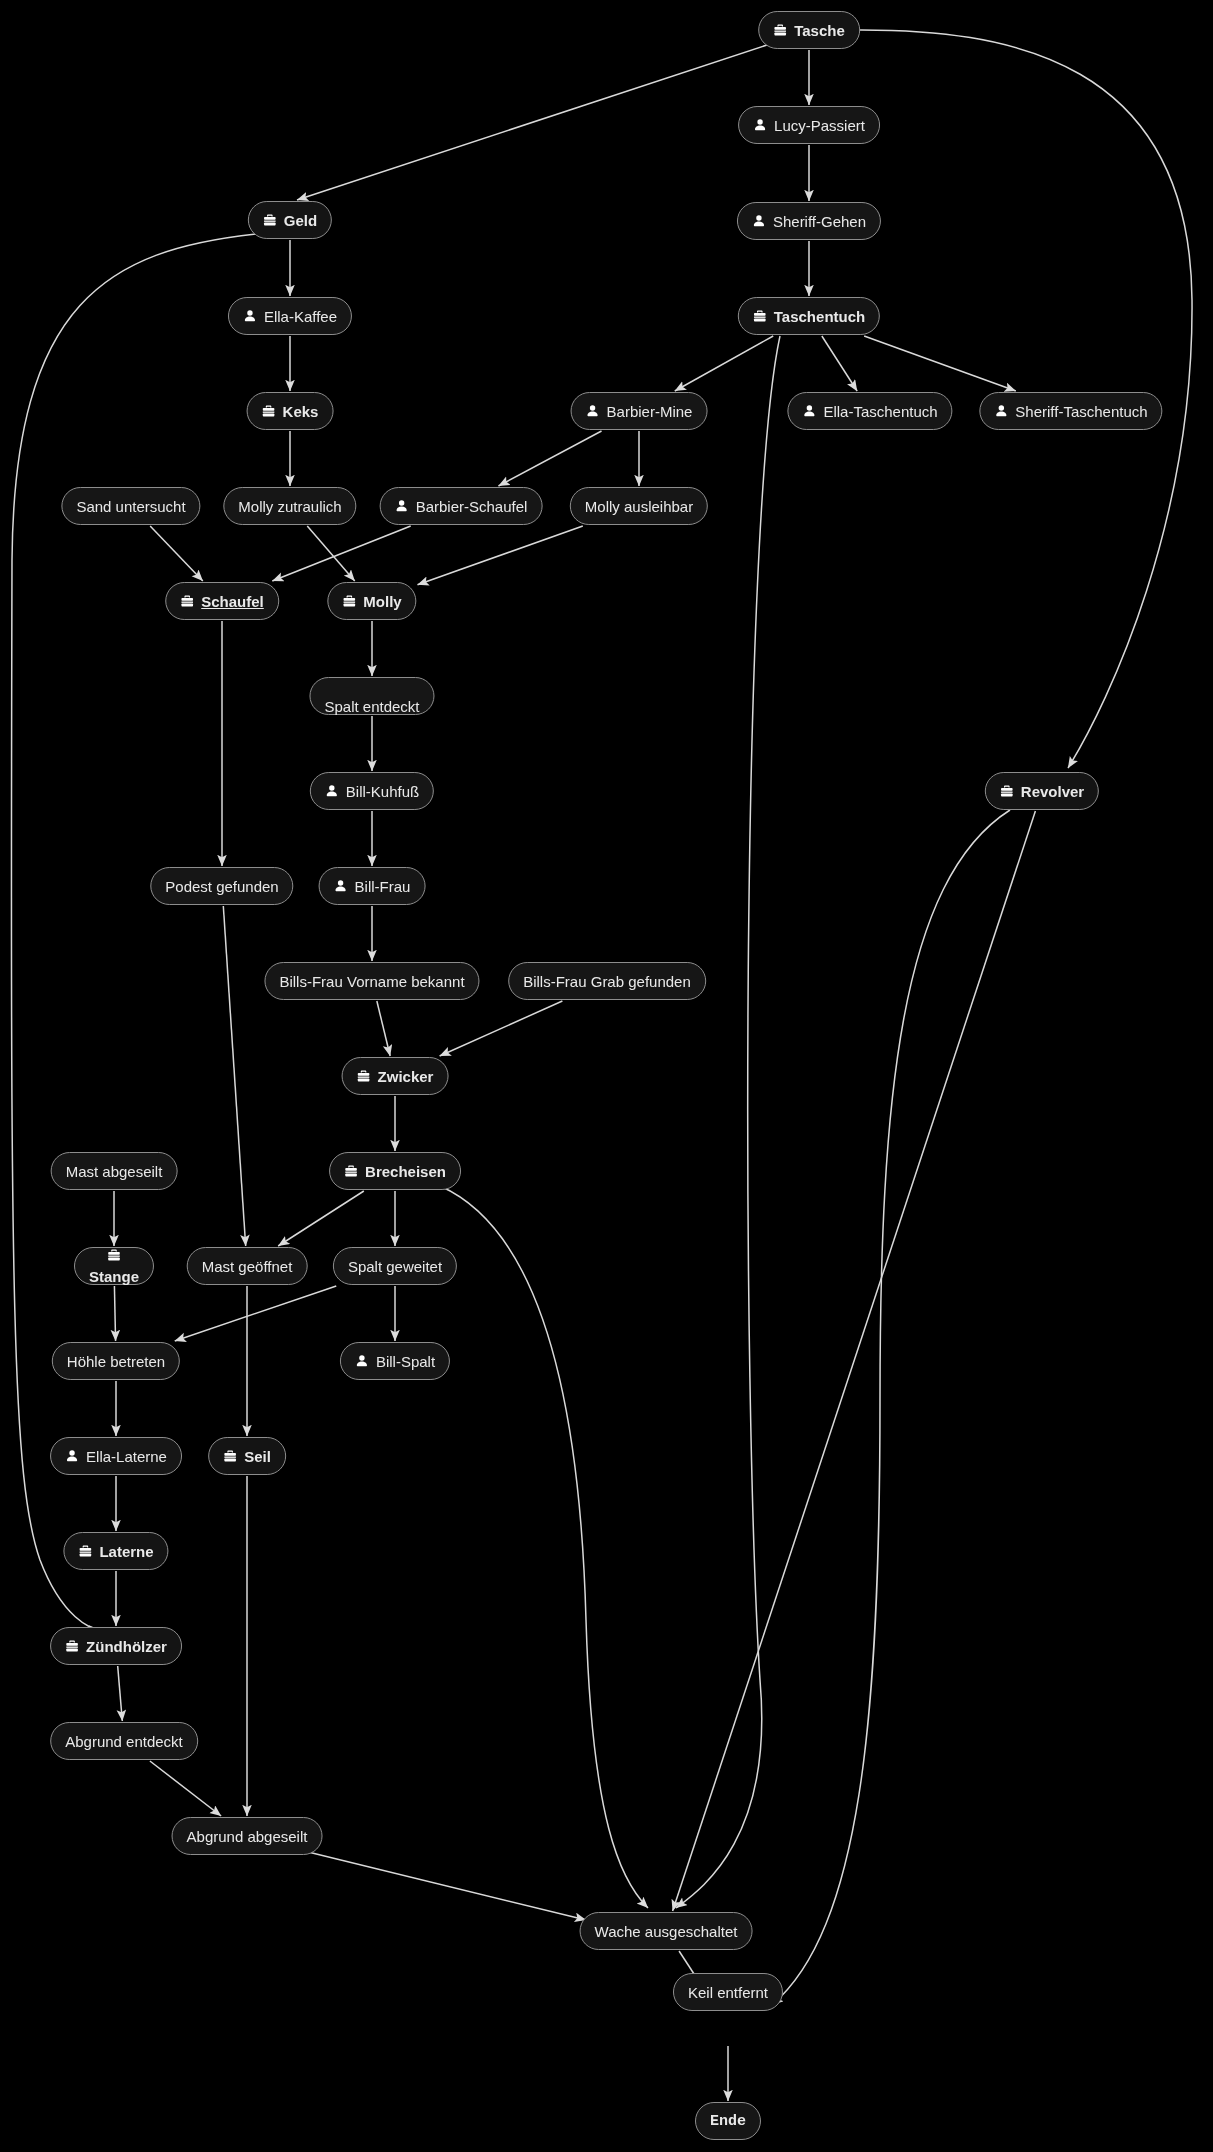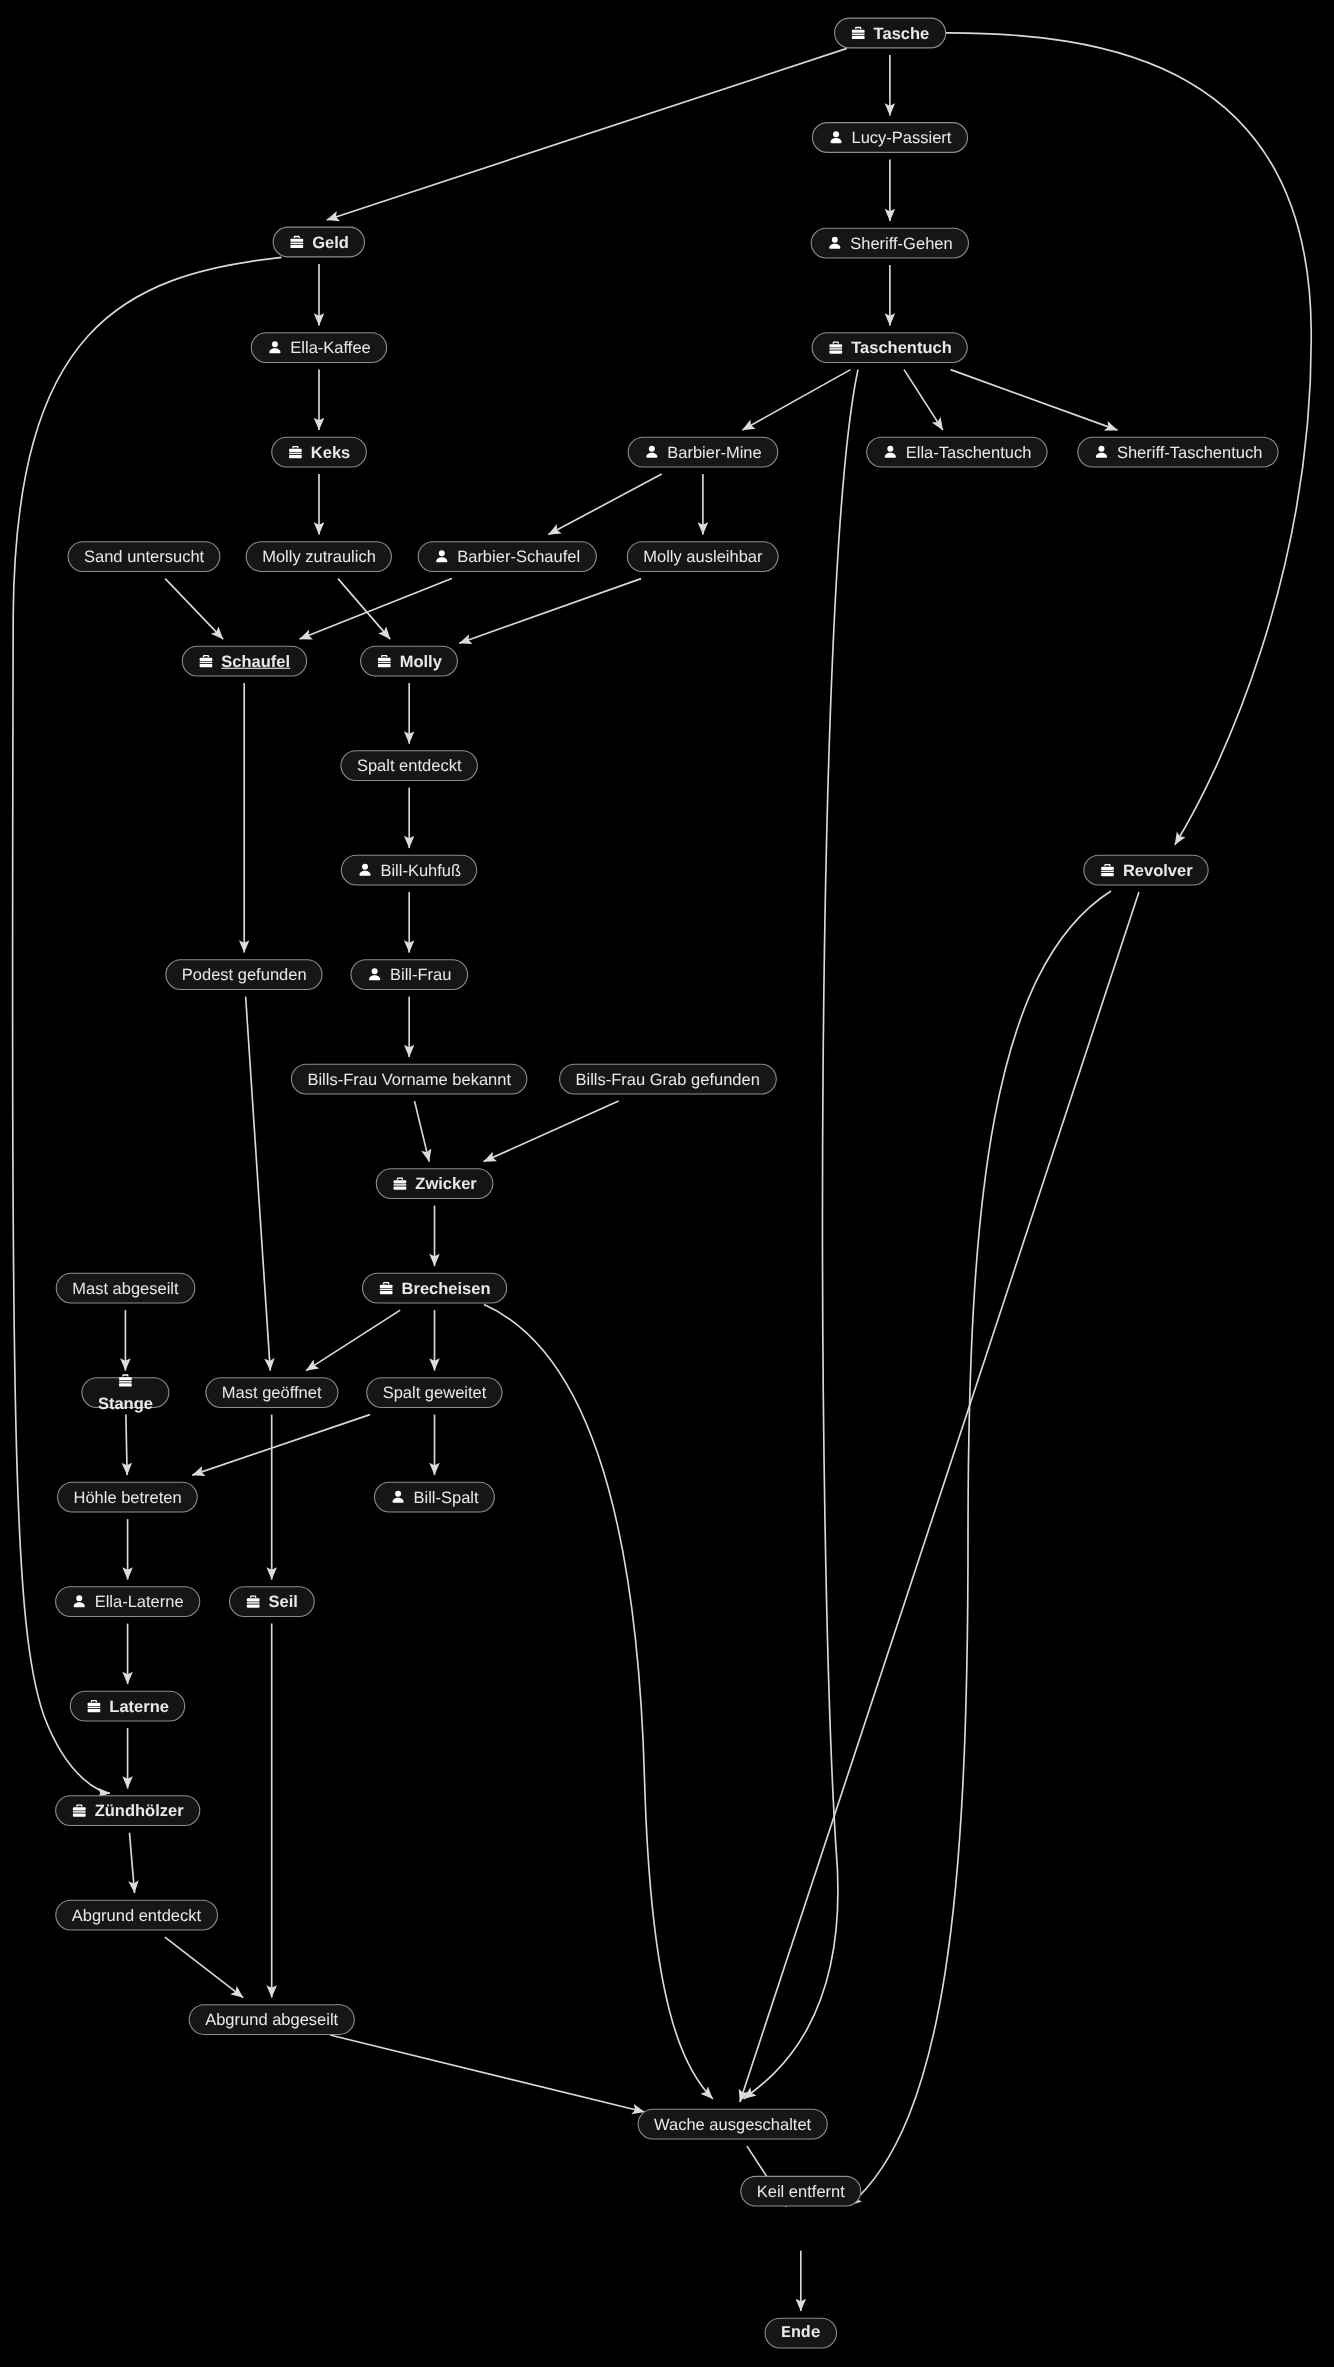--- a/index.html
+++ b/index.html
@@ -4,21 +4,21 @@
 <style>
   html,body{margin:0;padding:0;background:#000;}
   body{width:1213px;height:2152px;overflow:hidden;font-family:"Liberation Sans",sans-serif;}
   #stage{position:relative;width:1213px;height:2152px;background:#000;}
   svg.edges{position:absolute;left:0;top:0;width:1213px;height:2152px;overflow:visible;}
   .node{
     position:absolute;
     box-sizing:border-box;
     display:flex;align-items:center;justify-content:center;
     gap:7px;
-    height:28px;
+    height:38px;
     padding:0 14px;
     background:#161616;
     border:1px solid #8d8d8d;
     border-radius:19px;
     color:#e9e9e9;
     font-size:15px;
     line-height:1;
     white-space:nowrap;
     transform:translate(-50%,-50%);
   }
@@ -219,21 +219,21 @@
         <span class="ico">
           <svg viewBox="0 0 16 16">
             <path fill="#fff" d="M6 1.6h4c.7 0 1.2.6 1.2 1.3v1h-1.3V3H6.1v.9H4.8v-1c0-.7.5-1.3 1.2-1.3z"></path>
             <rect x="1.4" y="4.6" width="13.2" height="3.2" rx="0.9" fill="#fff"></rect>
             <rect x="1.4" y="8.6" width="13.2" height="1.5" fill="#fff"></rect>
             <rect x="1.4" y="10.9" width="13.2" height="3.4" rx="0.9" fill="#fff"></rect>
           </svg>
         </span>
         <span>Molly</span>
       </div>
-      <div class="node" style="left: 372px; top: 696px;">
+      <div class="node" style="left: 372px; top: 696px; align-items: flex-end;">
         <span>Spalt entdeckt</span>
       </div>
       <div class="node" style="left: 372px; top: 791px;">
         <span class="ico">
           <svg viewBox="0 0 16 16">
             <circle cx="8" cy="4.6" r="3.1" fill="#fff"></circle>
             <path fill="#fff" d="M8 8.6c-3.2 0-5.8 1.9-5.8 4.2 0 .7.5 1.1 1.2 1.1h9.2c.7 0 1.2-.4 1.2-1.1 0-2.3-2.6-4.2-5.8-4.2z"></path>
           </svg>
         </span>
         <span>Bill-Kuhfuß</span>

